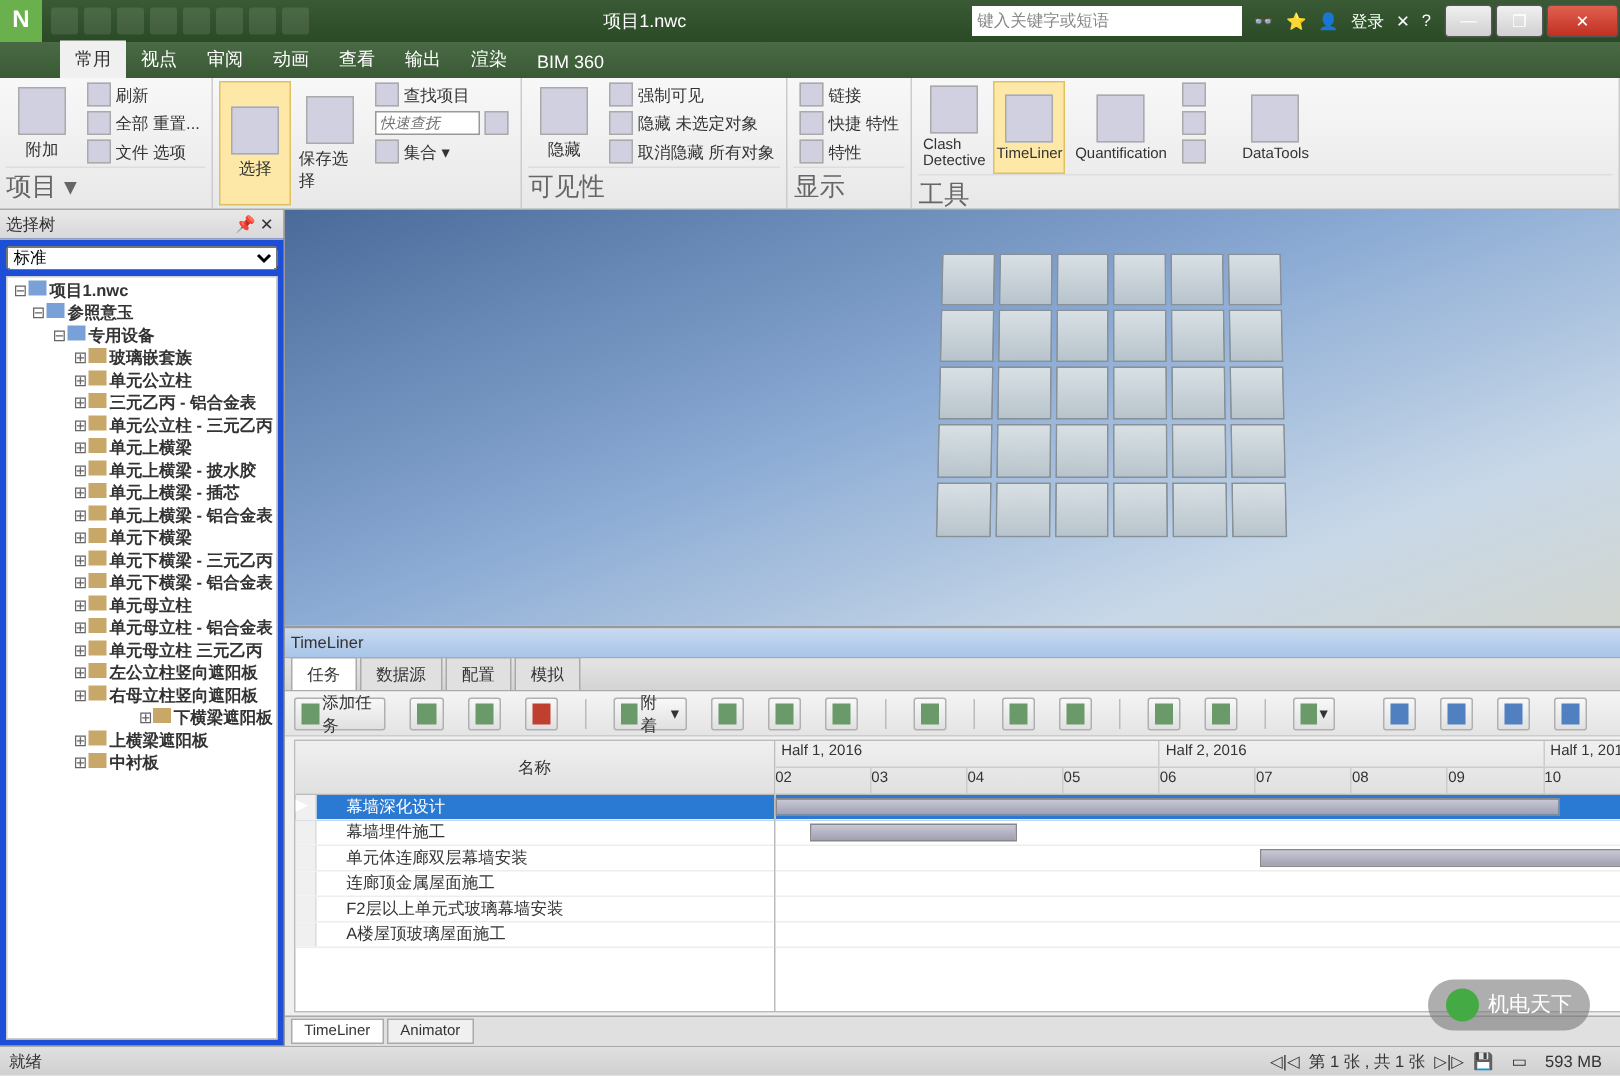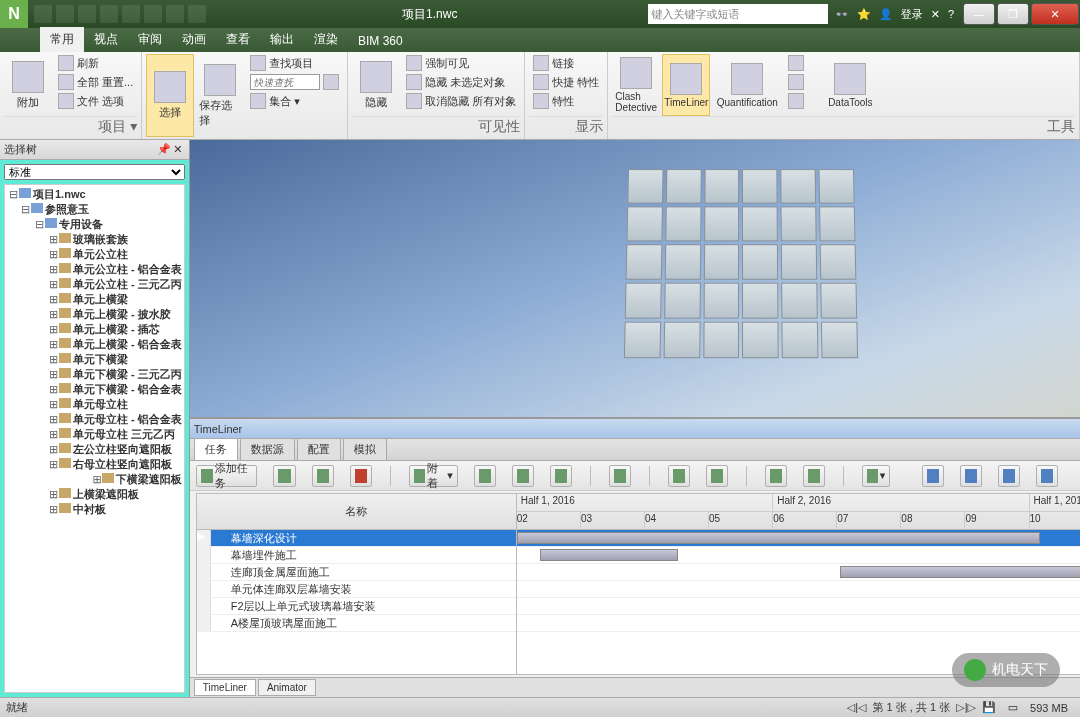--- a/index.html
+++ b/index.html
@@ -20,32 +20,32 @@
 
 
 .menutabs { height: 24px; background: linear-gradient(#4a6a45, #3a5a35); display: flex; align-items: flex-end; padding-left: 40px; }
 .menutab { padding: 4px 10px; color: #fff; font-size: 12px; cursor: pointer; }
 .menutab.active { background: #f0f0f0; color: #333; }
 
 
 .ribbon { height: 88px; background: linear-gradient(#f8f8f8, #e8e8e8); border-bottom: 1px solid #aaa; display: flex; }
 .ribbon-group { border-right: 1px solid #ccc; padding: 2px 4px; display: flex; flex-direction: column; }
 .ribbon-group-body { flex: 1; display: flex; gap: 2px; }
-.ribbon-group-label { text-align: right; font-size: 14px; color: #666; padding: 1px 0; border-top: 1px solid #ddd; }
+.ribbon-group-label { text-align: left; font-size: 17px; color: #666; padding: 1px 0; border-top: 1px solid #ddd; }
 .ribbon-big { width: 48px; display: flex; flex-direction: column; align-items: center; justify-content: center; gap: 2px; padding: 2px; border: 1px solid transparent; }
 .ribbon-big:hover, .ribbon-big.active { background: #fde8a8; border: 1px solid #e0c060; }
 .ribbon-big .icon { width: 32px; height: 32px; background: #d0d0e0; border: 1px solid #aaa; }
 .ribbon-sml-col { display: flex; flex-direction: column; gap: 1px; }
 .ribbon-sml { display: flex; align-items: center; gap: 3px; padding: 1px 4px; white-space: nowrap; }
 .ribbon-sml .icon { width: 16px; height: 16px; background: #d0d0e0; border: 1px solid #aaa; }
 .quick-search { width: 70px; height: 16px; border: 1px solid #999; font-size: 10px; font-style: italic; color: #888; padding: 0 2px; }
 
 
 .main { display: flex; height: 557px; }
-.sidebar { width: 213px; background: #5eead4; border-right: 1px solid #999; display: flex; flex-direction: column; }
+.sidebar { width: 213px; background: #1d4ed8; border-right: 1px solid #999; display: flex; flex-direction: column; }
 .panel-header { height: 20px; background: linear-gradient(#e8e8e8,#d8d8d8); border-bottom: 1px solid #aaa; display: flex; align-items: center; padding: 0 4px; font-size: 11px; }
 .panel-header .spacer { flex: 1; }
 .panel-header .pin, .panel-header .close { width: 14px; height: 14px; text-align: center; cursor: pointer; }
 .sidebar select { margin: 4px; width: calc(100% - 8px); font-size: 11px; }
 .tree { flex: 1; overflow: auto; background: #fff; margin: 0 4px 4px 4px; border: 1px solid #ccc; font-size: 11px; padding: 2px; }
 .tree-node { white-space: nowrap; padding: 0 0 0 2px; line-height: 15px; }
 .tree-toggle { display: inline-block; width: 10px; color: #666; }
 .tree-icon { display: inline-block; width: 12px; height: 10px; background: #7aa0d8; margin-right: 2px; }
 
 .viewport-col { flex: 1; display: flex; flex-direction: column; }
@@ -69,21 +69,21 @@
 .tl-grid { flex: 1; display: flex; background: #fff; margin: 2px 6px; border: 1px solid #bbb; overflow: hidden; }
 .tl-left { width: 320px; border-right: 1px solid #bbb; display: flex; flex-direction: column; }
 .tl-right { flex: 1; display: flex; flex-direction: column; overflow: hidden; }
 .tl-header-row { height: 36px; background: linear-gradient(#f0f0f0,#e0e0e0); border-bottom: 1px solid #bbb; display: flex; flex-direction: column; }
 .tl-left .tl-header-row { align-items: center; justify-content: center; flex-direction: row; }
 .tl-half-row { flex: 1; display: flex; border-bottom: 1px solid #ccc; }
 .tl-half { flex: 1; padding: 1px 4px; border-right: 1px solid #ccc; font-size: 10px; }
 .tl-month-row { flex: 1; display: flex; }
 .tl-month { flex: 1; text-align: left; border-right: 1px solid #ccc; font-size: 10px; padding-top: 1px; }
 .tl-body { flex: 1; overflow: auto; }
-.tl-row { height: 17px; display: flex; align-items: center; border-bottom: 1px solid #eee; position: relative; }
+.tl-row { height: 17px; display: flex; align-items: flex-start; border-bottom: 1px solid #eee; position: relative; }
 .tl-row.selected { background: #2a7ad4; color: #fff; }
 .tl-row-handle { width: 14px; border-right: 1px solid #ddd; height: 100%; background: #f0f0f0; }
 .tl-task-name { padding-left: 20px; font-size: 11px; }
 .gantt-bar { position: absolute; height: 12px; background: linear-gradient(#c8c8d8,#a0a0b0); border: 1px solid #888; top: 2px; }
 .tl-bottom-tabs { height: 20px; display: flex; align-items: center; padding-left: 4px; background: #e0e0e0; border-top: 1px solid #aaa; }
 .tl-btab { padding: 2px 8px; border: 1px solid #aaa; background: #f0f0f0; font-size: 10px; margin-right: 2px; }
 .tl-btab.active { background: #fff; }
 
 
 .statusbar { height: 20px; background: linear-gradient(#e0e0e0,#d0d0d0); border-top: 1px solid #aaa; display: flex; align-items: center; padding: 0 6px; font-size: 11px; }
@@ -276,21 +276,21 @@
       <span class="close">✕</span>
     </div>
     <select><option>标准</option></select>
     <div class="tree">
       <div class="tree-node"><span class="tree-toggle">⊟</span><span class="tree-icon"></span><b>项目1.nwc</b></div>
       <div class="tree-node" style="padding-left:14px"><span class="tree-toggle">⊟</span><span class="tree-icon"></span><b>参照意玉</b></div>
       <div class="tree-node" style="padding-left:28px"><span class="tree-toggle">⊟</span><span class="tree-icon"></span><b>专用设备</b></div>
       <div id="tree-items">
           <div class="tree-node" style="padding-left: 42px;"><span class="tree-toggle">⊞</span><span class="tree-icon" style="background:#c8a868"></span><b>玻璃嵌套族</b></div>
           <div class="tree-node" style="padding-left: 42px;"><span class="tree-toggle">⊞</span><span class="tree-icon" style="background:#c8a868"></span><b>单元公立柱</b></div>
-          <div class="tree-node" style="padding-left: 42px;"><span class="tree-toggle">⊞</span><span class="tree-icon" style="background:#c8a868"></span><b>单元公立柱 - 铝合金表</b></div>
+          <div class="tree-node" style="padding-left: 42px;"><span class="tree-toggle">⊞</span><span class="tree-icon" style="background:#c8a868"></span><b>三元乙丙 - 铝合金表</b></div>
           <div class="tree-node" style="padding-left: 42px;"><span class="tree-toggle">⊞</span><span class="tree-icon" style="background:#c8a868"></span><b>单元公立柱 - 三元乙丙</b></div>
           <div class="tree-node" style="padding-left: 42px;"><span class="tree-toggle">⊞</span><span class="tree-icon" style="background:#c8a868"></span><b>单元上横梁</b></div>
           <div class="tree-node" style="padding-left: 42px;"><span class="tree-toggle">⊞</span><span class="tree-icon" style="background:#c8a868"></span><b>单元上横梁 - 披水胶</b></div>
           <div class="tree-node" style="padding-left: 42px;"><span class="tree-toggle">⊞</span><span class="tree-icon" style="background:#c8a868"></span><b>单元上横梁 - 插芯</b></div>
           <div class="tree-node" style="padding-left: 42px;"><span class="tree-toggle">⊞</span><span class="tree-icon" style="background:#c8a868"></span><b>单元上横梁 - 铝合金表</b></div>
           <div class="tree-node" style="padding-left: 42px;"><span class="tree-toggle">⊞</span><span class="tree-icon" style="background:#c8a868"></span><b>单元下横梁</b></div>
           <div class="tree-node" style="padding-left: 42px;"><span class="tree-toggle">⊞</span><span class="tree-icon" style="background:#c8a868"></span><b>单元下横梁 - 三元乙丙</b></div>
           <div class="tree-node" style="padding-left: 42px;"><span class="tree-toggle">⊞</span><span class="tree-icon" style="background:#c8a868"></span><b>单元下横梁 - 铝合金表</b></div>
           <div class="tree-node" style="padding-left: 42px;"><span class="tree-toggle">⊞</span><span class="tree-icon" style="background:#c8a868"></span><b>单元母立柱</b></div>
           <div class="tree-node" style="padding-left: 42px;"><span class="tree-toggle">⊞</span><span class="tree-icon" style="background:#c8a868"></span><b>单元母立柱 - 铝合金表</b></div>
@@ -447,25 +447,25 @@
               <div class="tl-row selected">
                 <div class="tl-row-handle">▶</div>
                 <div class="tl-task-name">幕墙深化设计</div>
               </div>
               <div class="tl-row">
                 <div class="tl-row-handle"></div>
                 <div class="tl-task-name">幕墙埋件施工</div>
               </div>
               <div class="tl-row">
                 <div class="tl-row-handle"></div>
+                <div class="tl-task-name">单元体连廊双层幕墙安装</div>
+              </div>
+              <div class="tl-row">
+                <div class="tl-row-handle"></div>
                 <div class="tl-task-name">连廊顶金属屋面施工</div>
-              </div>
-              <div class="tl-row">
-                <div class="tl-row-handle"></div>
-                <div class="tl-task-name">单元体连廊双层幕墙安装</div>
               </div>
               <div class="tl-row">
                 <div class="tl-row-handle"></div>
                 <div class="tl-task-name">F2层以上单元式玻璃幕墙安装</div>
               </div>
               <div class="tl-row">
                 <div class="tl-row-handle"></div>
                 <div class="tl-task-name">A楼屋顶玻璃屋面施工</div>
               </div>
             </div>

